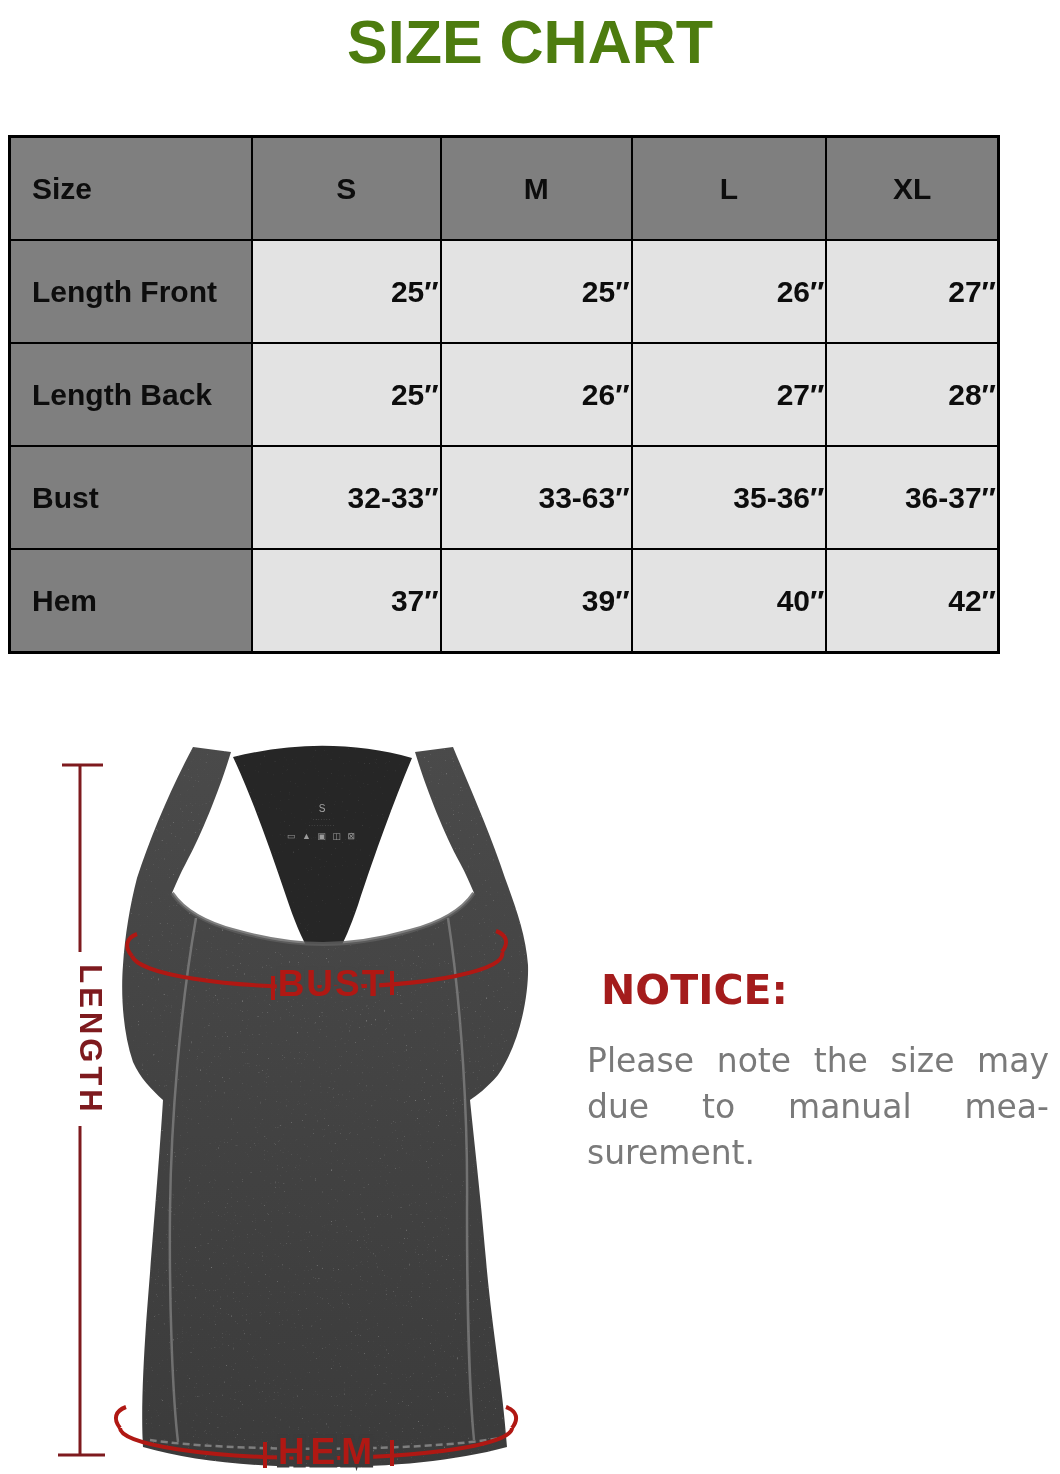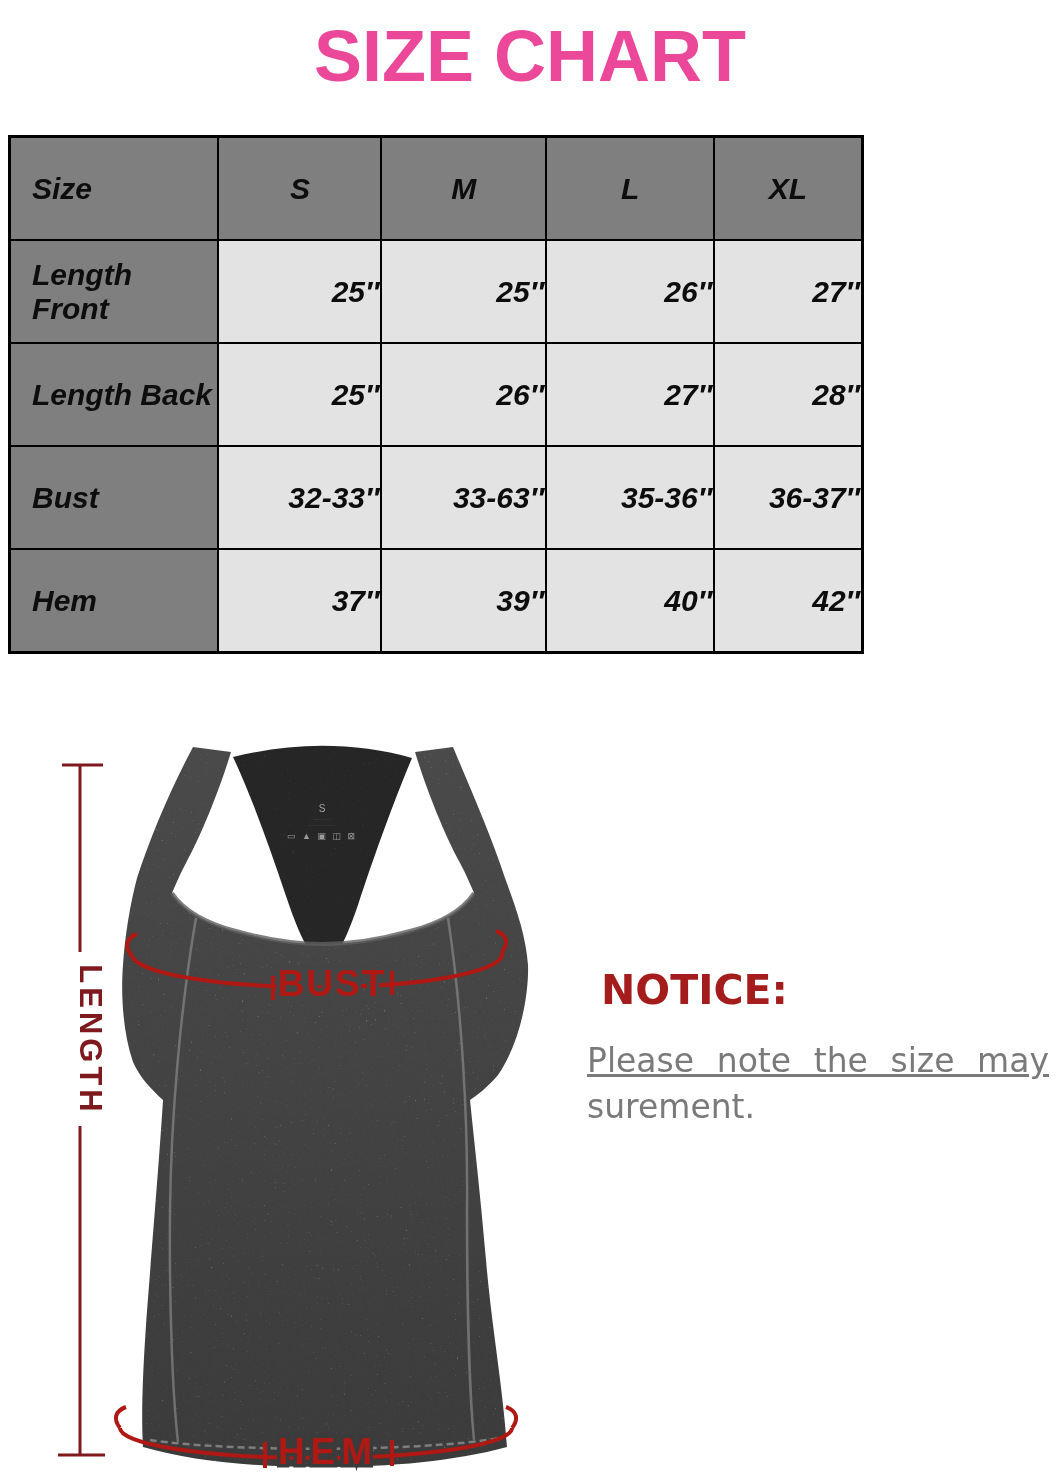--- a/index.html
+++ b/index.html
@@ -1,39 +1,39 @@
 <!DOCTYPE html>
 <html style="--annotation-red: #b01813; --maroon: #7e1a1e; --notice-red: #a41c1c; --header-gray: #7f7f7f; --cell-gray: #e3e3e3; --notice-gray: #7a7a7a; --garment-dark: #454545; --garment-back: #262626;"><head>
 <meta charset="utf-8">
 <style>
   html,body{margin:0;padding:0;background:#fff;}
   #page{position:relative;width:1060px;height:1474px;background:#fff;overflow:hidden;
         font-family:"Liberation Sans",sans-serif;}
 
   
-  .title{position:absolute;top:16px;left:0;right:0;text-align:center;
-         font-size:72px;font-weight:bold;color:#ec4899;letter-spacing:0px;line-height:80px;}
+  .title{position:absolute;top:2px;left:0;right:0;text-align:center;
+         font-size:61px;font-weight:bold;color:#4d7c0f;letter-spacing:0px;line-height:80px;}
 
   
-  .size-table{position:absolute;left:8px;top:135px;width:856px;border-collapse:collapse;
-              table-layout:fixed;border:3px solid #000;font-style:italic;}
+  .size-table{position:absolute;left:8px;top:135px;width:992px;border-collapse:collapse;
+              table-layout:fixed;border:3px solid #000;}
   .size-table th,.size-table td{border:2px solid #000;height:99px;font-size:30px;
               font-weight:bold;color:#0d0d0d;vertical-align:middle;}
   .size-table .hdr{background:var(--header-gray);text-align:center;}
   .size-table .corner,.size-table .rowlabel{background:var(--header-gray);text-align:left;
               padding-left:21px;}
   .size-table td{background:var(--cell-gray);text-align:right;}
 
   
   .notice{position:absolute;left:587px;top:966px;width:462px;}
   .notice-heading{font-family:"DejaVu Sans",sans-serif;font-weight:bold;font-size:41px;
                   color:var(--notice-red);margin:0 0 24px 14px;}
   .notice-line{font-family:"DejaVu Sans",sans-serif;font-size:33px;color:var(--notice-gray);
                line-height:46px;}
-  .notice-line.just{text-align:justify;text-align-last:justify;text-decoration:underline;}
+  .notice-line.just{text-align:justify;text-align-last:justify;}
 
   
   .diagram-svg{position:absolute;left:0;top:740px;}
 </style>
 </head>
 <body>
 
 <div id="page">
 
   <div class="title">SIZE CHART</div>
@@ -156,16 +156,17 @@
       <path d="M512,1428 C519,1419 517,1411 506,1407"></path>
       <path d="M265,1442 L265,1468"></path>
       <path d="M392,1440 L392,1466"></path>
     </g>
     <text x="328" y="1464" text-anchor="middle" font-size="37" font-weight="bold" letter-spacing="6" style="fill:var(--annotation-red);stroke:#3b3b3b;stroke-width:7;paint-order:stroke">HEM</text>
   </svg>
 
   <div class="notice">
     <div class="notice-heading">NOTICE:</div>
     <div class="notice-line just">Please note the size may</div>
+    <div class="notice-line just">due to manual mea-</div>
     <div class="notice-line">surement.</div>
   </div>
 
 </div>
 
 </body></html>

